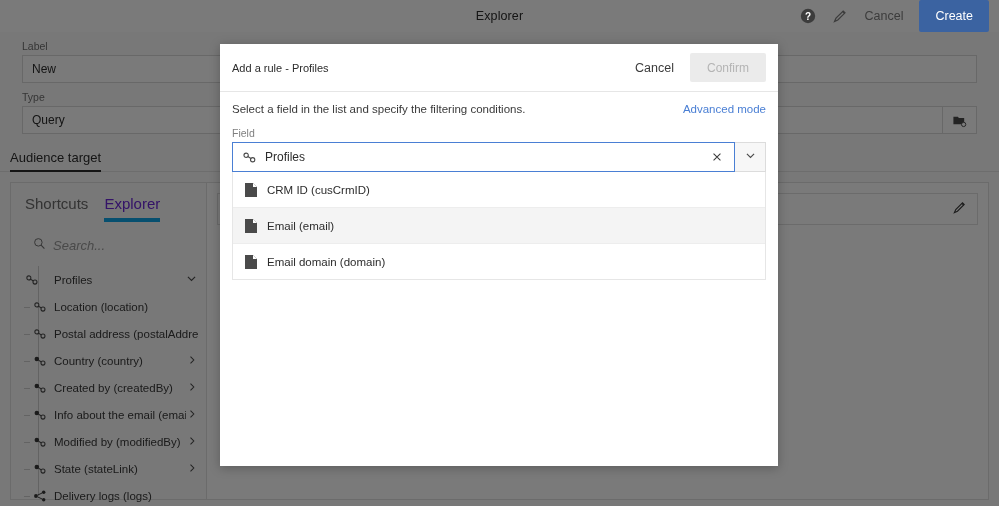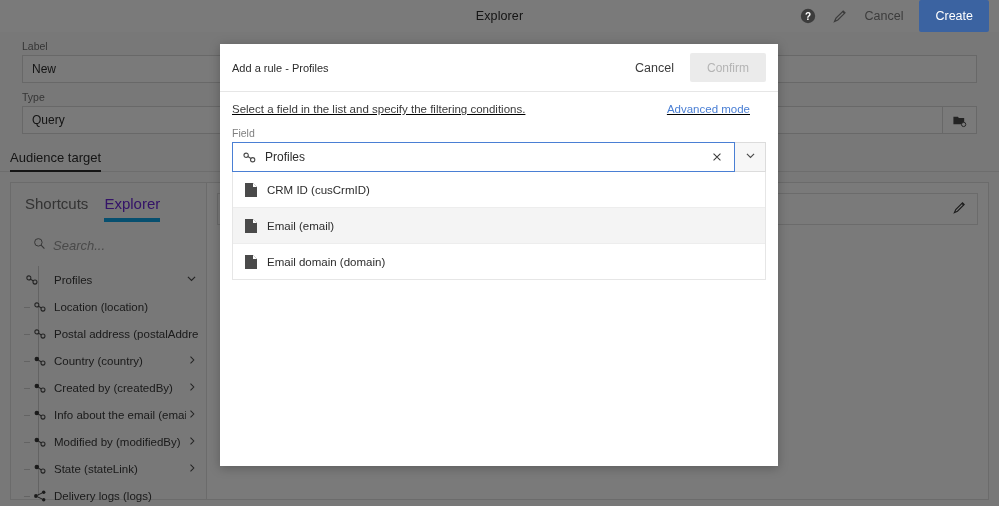--- a/index.html
+++ b/index.html
@@ -269,22 +269,21 @@
     height: 29px;
     padding: 0 17px;
     border-radius: 2px;
     cursor: default;
     font-family: "Liberation Sans", sans-serif;
   }
 
   .modal-sub {
     display: flex;
     align-items: center;
-    padding: 11px 28px 0 12px;
-    text-decoration: underline;
+    padding: 11px 12px 0 12px;
   }
   .modal-sub .txt {
     font-size: 11.5px;
     color: #3a3a3a;
   }
   .adv-link {
     margin-left: auto;
     font-size: 11.5px;
     color: #4a7fd4;
     cursor: pointer;

